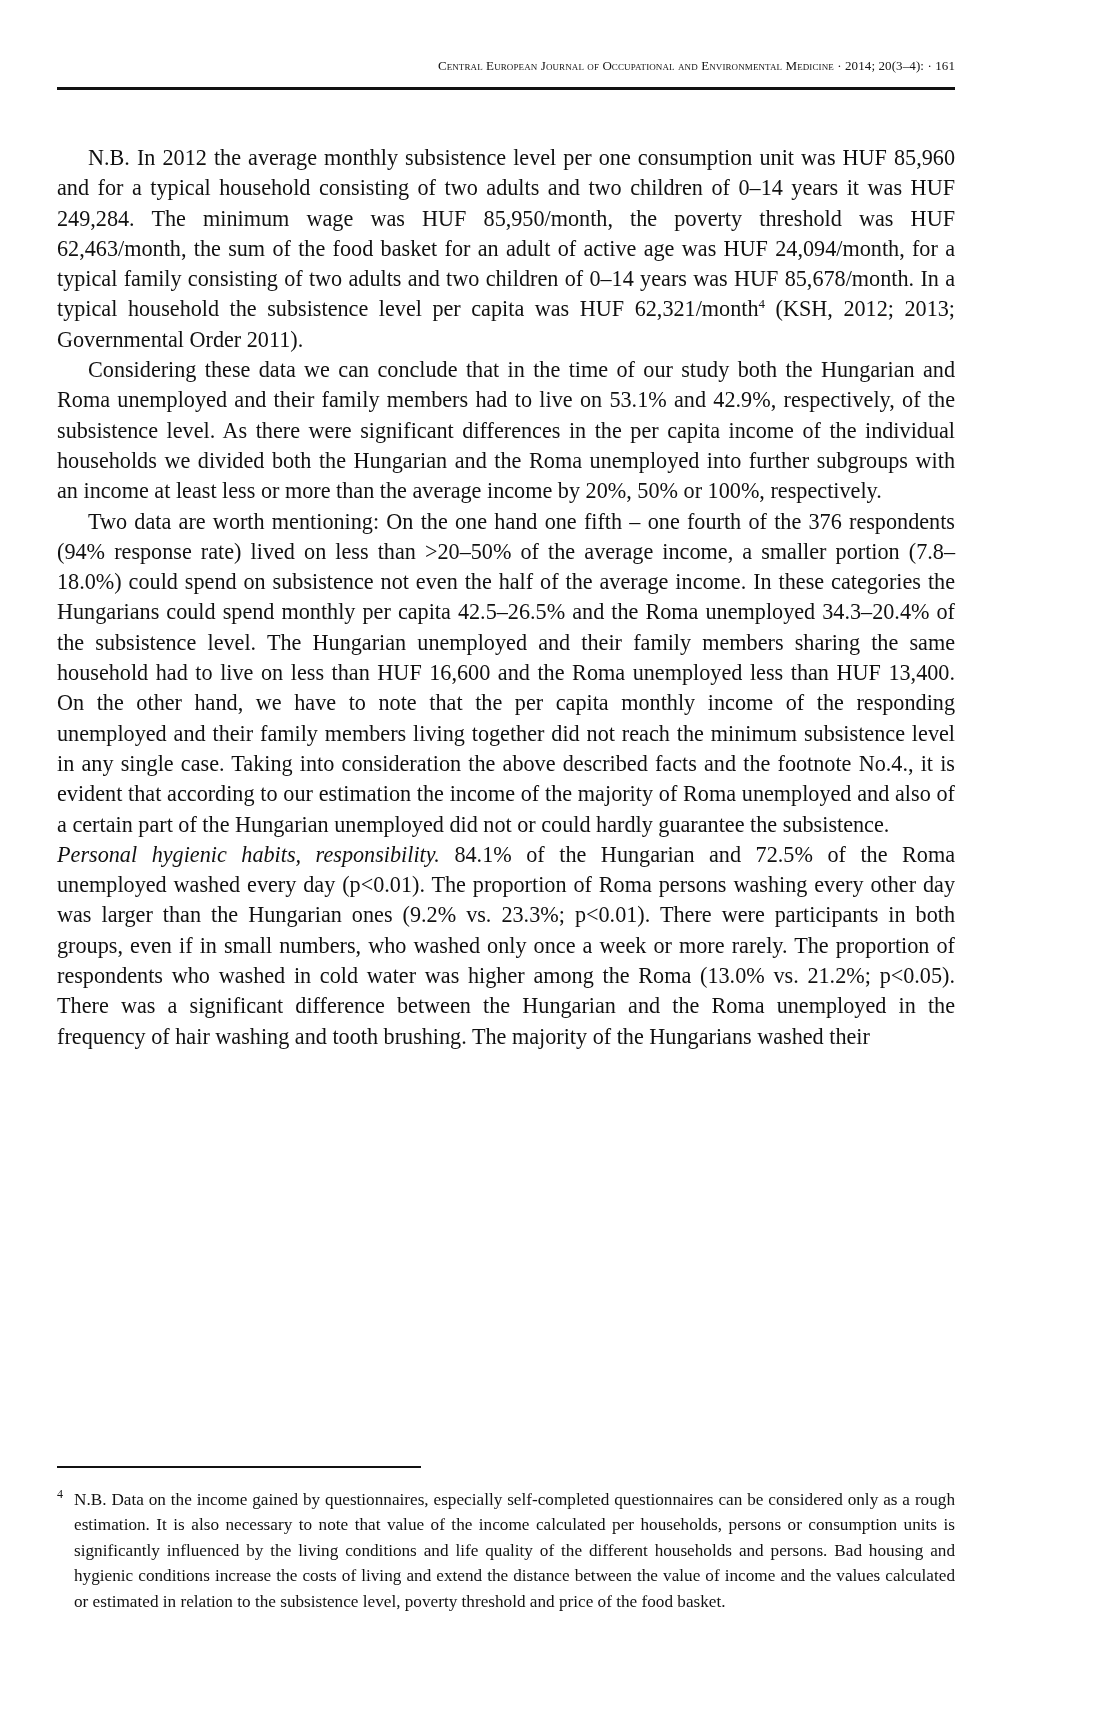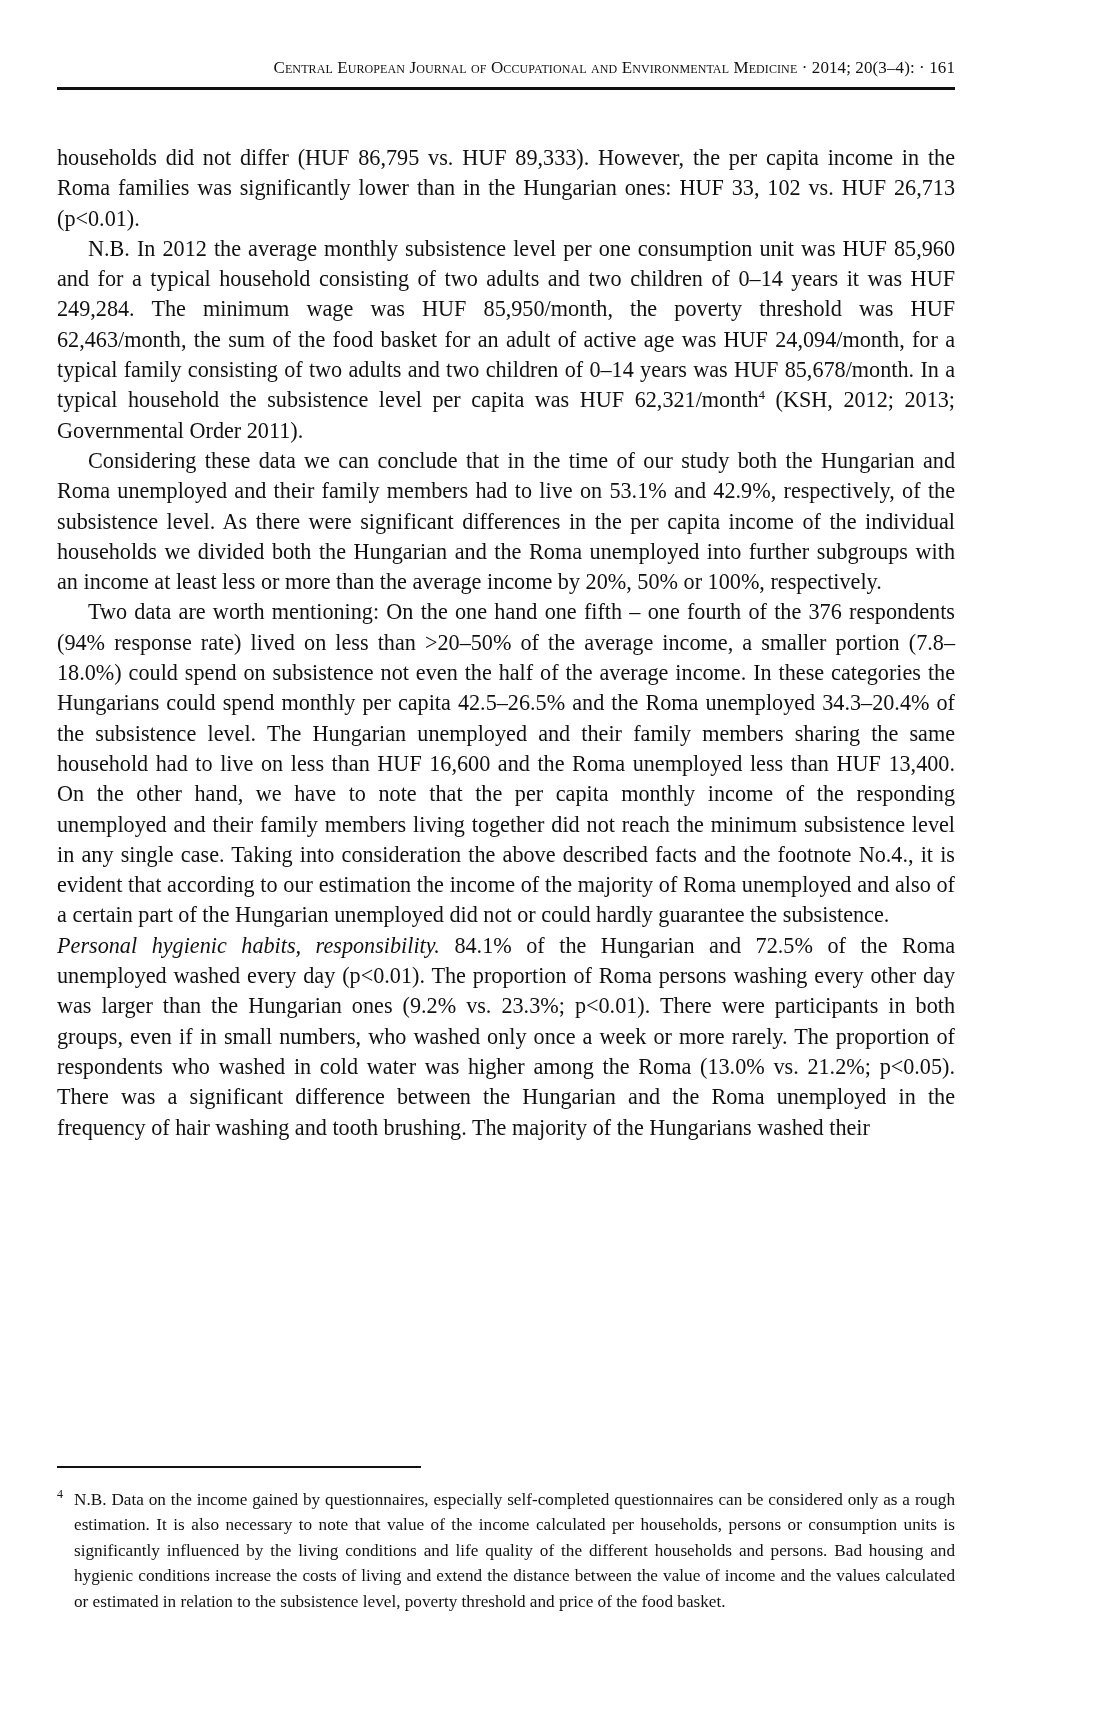--- a/index.html
+++ b/index.html
@@ -20,21 +20,21 @@
       left: 57px;
       top: 0;
       width: 898px;
     }
     .running-header {
       position: absolute;
       top: 58px;
       left: 0;
       width: 898px;
       text-align: right;
-      font-size: 17px;
+      font-size: 13px;
       letter-spacing: 0.1px;
       white-space: nowrap;
     }
     .running-header .sc {
       font-variant: small-caps;
     }
     .header-rule {
       position: absolute;
       top: 87px;
       left: 0;
@@ -99,21 +99,20 @@
 <body>
 
 <div class="page">
 
   <div class="running-header">
     <span class="sc">Central European Journal of Occupational and Environmental Medicine</span><span> · </span><span>2014; 20(3–4):</span><span> · </span><span>161</span>
   </div>
   <div class="header-rule"></div>
 
   <div class="body-text">
-    <p>households did not differ (HUF 86,795 vs. HUF 89,333). However, the per capita income in the Roma families was significantly lower than in the Hungarian ones: HUF 33, 102 vs. HUF 26,713 (p&lt;0.01).</p>
 
     <p class="indent"><span>N.B. In 2012 the average monthly subsistence level per one consumption unit was HUF 85,960 and for a typical household consisting of two adults and two children of 0–14 years it was HUF 249,284. The minimum wage was HUF 85,950/month, the poverty threshold was HUF 62,463/month, the sum of the food basket for an adult of active age was HUF 24,094/month, for a typical family consisting of two adults and two children of 0–14 years was HUF 85,678/month. In a typical household the subsistence level per capita was HUF 62,321/month</span><sup>4</sup><span> (KSH, 2012; 2013; Govern­mental Order 2011).</span></p>
 
     <p class="indent">Considering these data we can conclude that in the time of our study both the Hungarian and Roma unemployed and their family members had to live on 53.1% and 42.9%, respectively, of the subsistence level. As there were significant differ­ences in the per capita income of the individual households we divided both the Hungarian and the Roma unemployed into further subgroups with an income at least less or more than the average income by 20%, 50% or 100%, respectively.</p>
 
     <p class="indent">Two data are worth mentioning: On the one hand one fifth – one fourth of the 376 respondents (94% response rate) lived on less than &gt;20–50% of the average income, a smaller portion (7.8–18.0%) could spend on subsistence not even the half of the average income. In these categories the Hungarians could spend monthly per capita 42.5–26.5% and the Roma unemployed 34.3–20.4% of the subsistence level. The Hungarian unemployed and their family members sharing the same household had to live on less than HUF 16,600 and the Roma unemployed less than HUF 13,400. On the other hand, we have to note that the per capita monthly income of the responding unemployed and their family members living together did not reach the minimum subsistence level in any single case. Taking into consideration the above described facts and the footnote No.4., it is evident that according to our estimation the income of the majority of Roma unemployed and also of a certain part of the Hungarian unemployed did not or could hardly guarantee the subsistence.</p>
 
     <p class="section"><em>Personal hygienic habits, responsibility.</em><span> 84.1% of the Hungarian and 72.5% of the Roma unemployed washed every day (p&lt;0.01). The proportion of Roma persons washing every other day was larger than the Hungarian ones (9.2% vs. 23.3%; p&lt;0.01). There were participants in both groups, even if in small numbers, who washed only once a week or more rarely. The proportion of respondents who washed in cold water was higher among the Roma (13.0% vs. 21.2%; p&lt;0.05). There was a signifi­cant difference between the Hungarian and the Roma unemployed in the frequency of hair washing and tooth brushing. The majority of the Hungarians washed their</span></p>
   </div>
 

